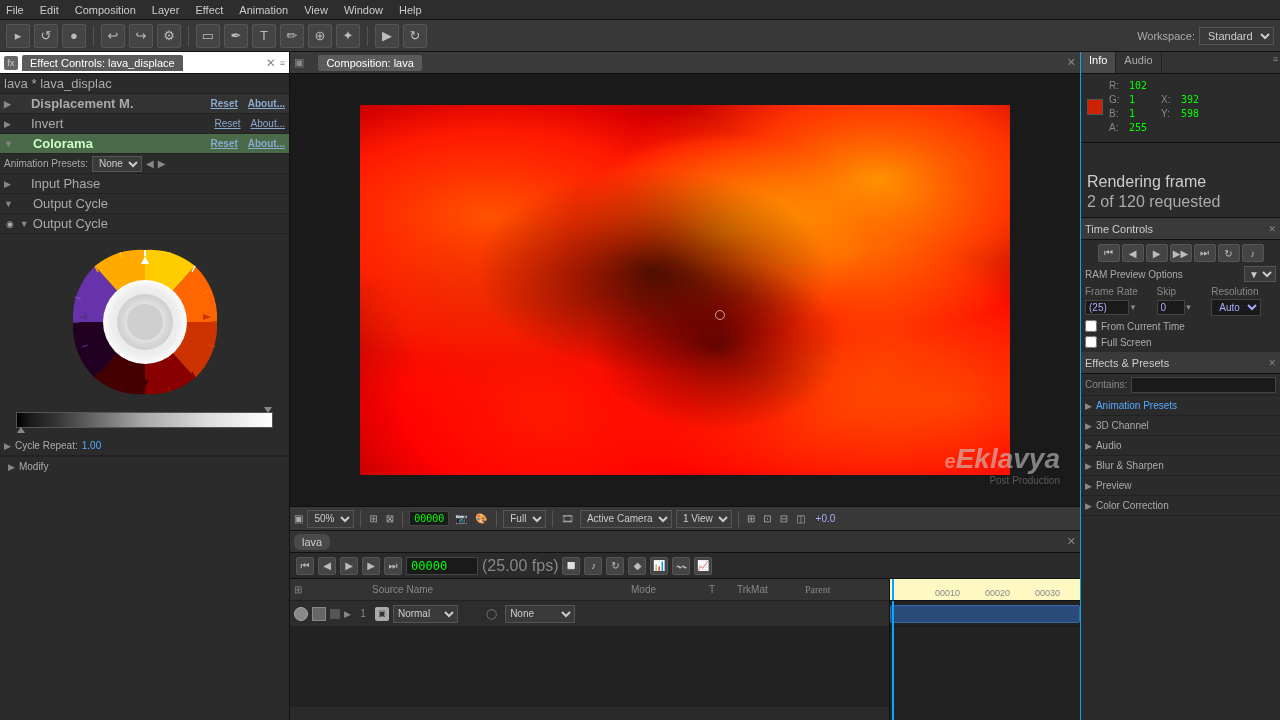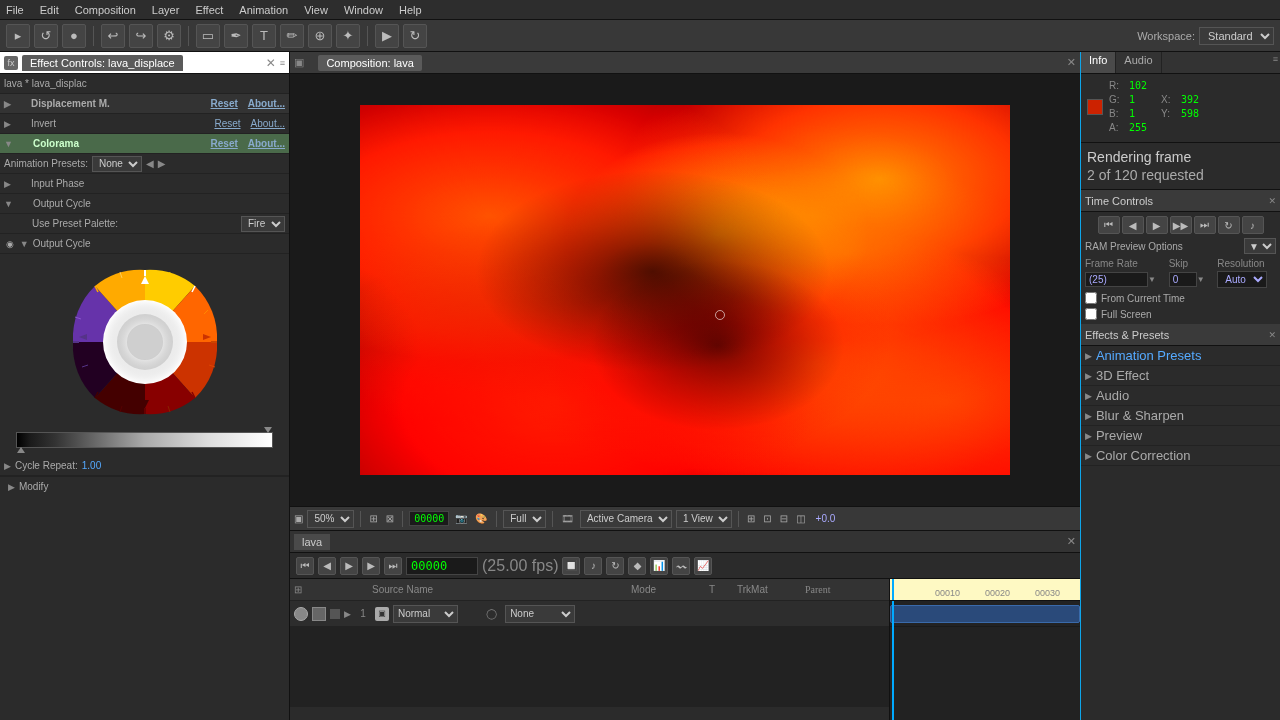--- a/index.html
+++ b/index.html
@@ -131,21 +131,21 @@
     .ec-row {
       display: flex;
       align-items: center;
       height: 20px;
       border-bottom: 1px solid #222;
       padding: 0 4px;
       gap: 4px;
     }
     .ec-label {
       color: #aaa;
-      font-size: 10px;
+      font-size: 13px;
       flex: 1;
     }
     .ec-btn {
       color: #8ac;
       font-size: 10px;
       cursor: pointer;
       text-decoration: underline;
     }
     .ec-indent { padding-left: 16px; }
     .ec-indent2 { padding-left: 28px; }
@@ -346,21 +346,21 @@
       display: flex;
       align-items: center;
       height: 22px;
       background: #333;
       border-bottom: 1px solid #111;
       padding: 0 4px;
     }
     .timeline-tab {
       background: #4a4a4a;
       padding: 2px 8px;
-      border-radius: 0;
+      border-radius: 6px;
       color: #ccc;
       font-size: 11px;
     }
 
     .timeline-controls {
       display: flex;
       align-items: center;
       height: 26px;
       background: #2b2b2b;
       border-bottom: 1px solid #111;
@@ -593,23 +593,24 @@
     .info-label { color: #888; font-size: 10px; width: 14px; }
     .info-value { color: #0f0; font-size: 10px; font-family: monospace; }
     .info-channel-row {
       display: flex;
       gap: 6px;
       margin-bottom: 1px;
     }
 
     .rendering-status {
       padding: 6px;
-      font-size: 14px;
+      font-size: 16px;
       color: #aaa;
       border-bottom: 1px solid #111;
+      margin-top: 24px;
     }
     .rendering-title { color: #ccc; margin-bottom: 2px; }
 
     
     .time-controls-header {
       display: flex;
       align-items: center;
       height: 22px;
       background: #3a3a3a;
       border-bottom: 1px solid #111;
@@ -662,21 +663,21 @@
       gap: 2px 4px;
       align-items: center;
     }
     .tc-setting-label { color: #888; font-size: 10px; }
     .tc-setting-val {
       background: #1a1a1a;
       border: 1px solid #444;
       color: #aaf;
       font-size: 10px;
       padding: 1px 3px;
-      width: 63px;
+      width: 44px;
     }
     .tc-setting-arrow {
       font-size: 8px;
       color: #888;
       cursor: pointer;
     }
 
     .from-current-row {
       display: flex;
       align-items: center;
@@ -728,21 +729,21 @@
     .effect-item {
       display: flex;
       align-items: center;
       height: 20px;
       padding: 0 4px;
       border-bottom: 1px solid #222;
       gap: 4px;
       cursor: pointer;
     }
     .effect-arrow { color: #888; font-size: 9px; }
-    .effect-label { color: #aaa; font-size: 13px; }
+    .effect-label { color: #aaa; font-size: 10px; }
     .effect-item.highlighted { color: #5af; }
     .effect-item.highlighted .effect-label { color: #5af; }
 
     
     ::-webkit-scrollbar { width: 8px; height: 8px; }
     ::-webkit-scrollbar-track { background: #222; }
     ::-webkit-scrollbar-thumb { background: #555; border-radius: 4px; }
 
     
     .watermark {
@@ -863,26 +864,20 @@
       <div class="ec-row">
         <span style="color:#888;font-size:9px;">▶</span>
         <span class="ec-label ec-indent">Input Phase</span>
       </div>
 
       <div class="ec-row">
         <span style="color:#888;font-size:9px;">▼</span>
         <span class="ec-label ec-indent">Output Cycle</span>
       </div>
 
-      <div class="ec-row">
-        <span class="ec-label ec-indent2">Use Preset Palette:</span>
-        <select class="presets-select">
-          <option>Fire</option>
-        </select>
-      </div>
 
       <div class="ec-row">
         <span style="margin-left:2px;color:#aaa;font-size:9px;">◉</span>
         <span style="margin-left:2px;color:#888;font-size:9px;">▼</span>
         <span class="ec-label">Output Cycle</span>
       </div>
 
       <div class="color-wheel-container">
         <div class="color-wheel-wrap">
           <svg class="color-wheel-svg" viewBox="0 0 160 160">
@@ -976,20 +971,24 @@
           background: radial-gradient(ellipse at 30% 20%, rgba(255,120,0,0.5) 0%, transparent 30%),
                       radial-gradient(ellipse at 70% 30%, rgba(255,180,0,0.4) 0%, transparent 25%),
                       radial-gradient(ellipse at 15% 70%, rgba(180,40,0,0.4) 0%, transparent 28%),
                       radial-gradient(ellipse at 85% 60%, rgba(255,100,0,0.4) 0%, transparent 25%),
                       radial-gradient(ellipse at 50% 80%, rgba(200,60,0,0.3) 0%, transparent 30%);
           mix-blend-mode: overlay;"></div>
 
         <div class="cursor-dot" style="left:355px;top:205px;"></div>
       </div>
 
+      <div class="watermark">
+        <span class="watermark-e">e</span><span>Eklavya</span>
+        <div style="font-size:10px;text-align:right;color:rgba(180,180,180,0.4);font-style:normal;font-weight:normal;">Post Production</div>
+      </div>
     </div>
 
     <div class="comp-controls">
       <span style="color:#aaa;font-size:10px;">▣</span>
       <select class="ctrl-dropdown">
         <option>50%</option>
       </select>
       <div class="ctrl-separator"></div>
       <span class="ctrl-btn">⊞</span>
       <span class="ctrl-btn">⊠</span>
@@ -1197,28 +1196,32 @@
           <span class="fc-label">Full Screen</span>
         </div>
       </div>
     </div>
 
     <div>
       <div class="effects-header">
         <span>Effects &amp; Presets</span>
         <div style="margin-left:auto;color:#888;font-size:9px;cursor:pointer;">✕</div>
       </div>
+      <div class="contains-row">
+        <span class="contains-label">Contains:</span>
+        <input class="contains-input" type="text" style="">
+      </div>
       <div class="effects-list">
         <div class="effect-item highlighted">
           <span class="effect-arrow">▶</span>
           <span class="effect-label">Animation Presets</span>
         </div>
         <div class="effect-item">
           <span class="effect-arrow">▶</span>
-          <span class="effect-label">3D Effect</span>
+          <span class="effect-label">3D Channel</span>
         </div>
         <div class="effect-item">
           <span class="effect-arrow">▶</span>
           <span class="effect-label">Audio</span>
         </div>
         <div class="effect-item">
           <span class="effect-arrow">▶</span>
           <span class="effect-label">Blur &amp; Sharpen</span>
         </div>
         <div class="effect-item">

